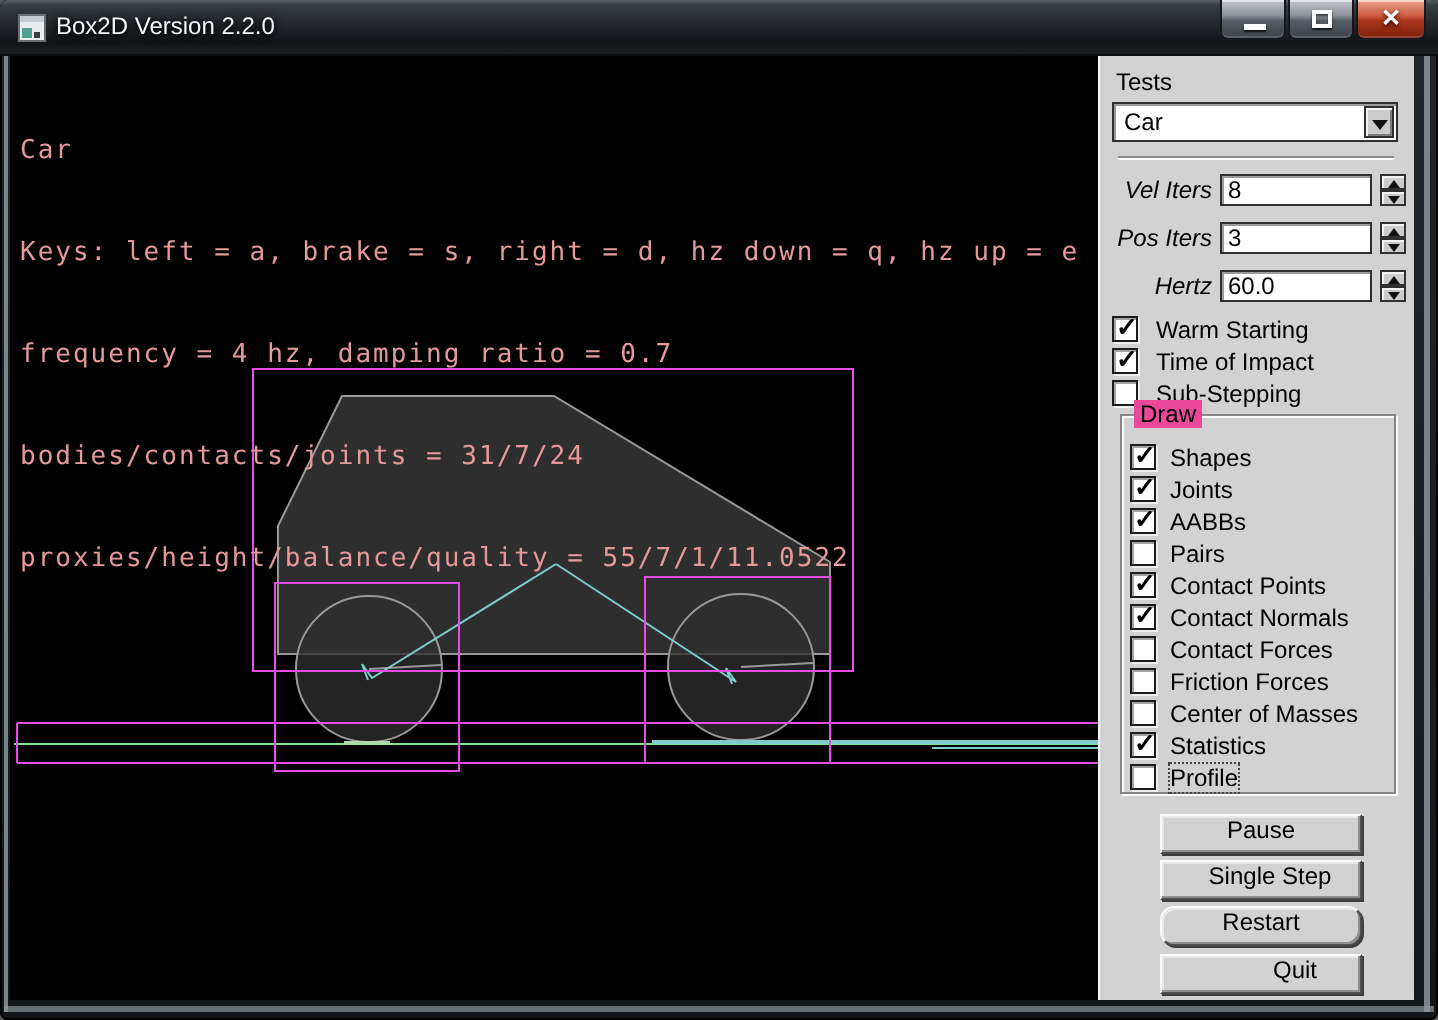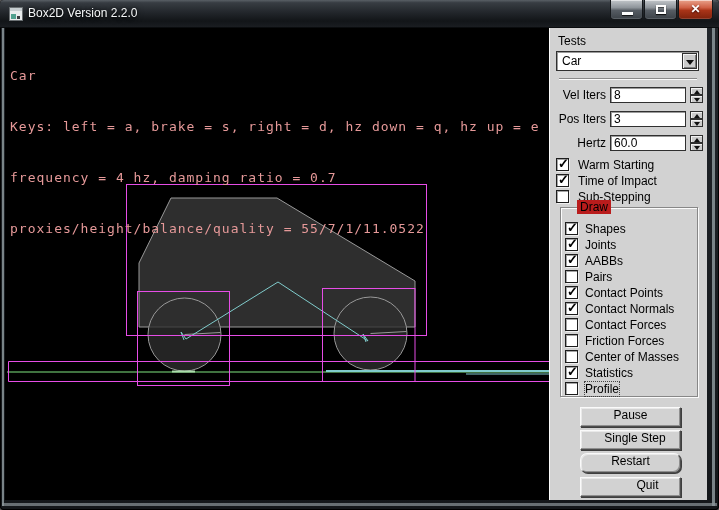--- a/index.html
+++ b/index.html
@@ -64,21 +64,21 @@
   .combo-value{position:absolute;left:5px;top:2px;font-size:12px;}
   .combo-btn{
     position:absolute;right:1px;top:1px;width:15px;height:16px;
     background:#cccccc;border:1px solid #303030;
     box-shadow:inset 1px 1px 0 #f4f4f4,inset -1px -1px 0 #7d7d7d;
   }
   .combo-arrow{position:absolute;left:3px;top:6px;width:0;height:0;border-left:4px solid transparent;border-right:4px solid transparent;border-top:5px solid #111;}
   .separator{position:absolute;left:9px;top:50px;width:138px;height:2px;border-top:1px solid #8a8a8a;border-bottom:1px solid #fbfbfb;}
 
   .spin-row{position:absolute;left:4px;width:150px;height:16px;}
-  .spin-label{position:absolute;left:0;top:1px;width:52px;text-align:right;}
+  .spin-label{position:absolute;left:0;top:1px;width:52px;text-align:right;font-style:italic;}
   .spin-input{
     position:absolute;left:56px;top:0;width:76px;height:16px;
     background:#fff;border:1px solid #303030;box-shadow:inset 1px 1px 0 #9b9b9b;
     font-family:"Liberation Sans",sans-serif;font-size:12px;color:#000;padding:0 0 0 3px;outline:none;
   }
   .spinner{position:absolute;left:136px;top:0;width:13px;height:16px;}
   .spin-btn{
     position:absolute;left:0;width:13px;height:8px;background:#cccccc;
     border:1px solid #303030;box-shadow:inset 1px 1px 0 #f2f2f2;
   }
@@ -92,21 +92,21 @@
     border:1px solid #1d1d1d;box-shadow:1px 1px 0 #efefef,inset 1px 1px 0 #a5a5a5;
   }
   .cb-box .mark{position:absolute;left:1px;top:-3px;font-size:13px;font-weight:bold;color:#000;}
   .cb-row .cb-label{position:absolute;left:22px;top:0;}
   .cb-label.focused{outline:1px dotted #444;}
 
   .groupbox{
     position:absolute;left:10px;top:179px;width:138px;height:190px;
     border:1px solid #878787;box-shadow:inset 1px 1px 0 #fbfbfb,1px 1px 0 #fbfbfb;
   }
-  .group-legend{position:absolute;left:16px;top:-8px;background:#b91c1c;padding:0 3px;}
+  .group-legend{position:absolute;left:6px;top:-8px;background:#ec4899;padding:0 3px;}
   .groupbox .cb-row{left:4px;}
   .groupbox .cb-label{left:20px;}
 
   .pbtn{
     position:absolute;left:30px;width:101px;height:20px;
     background:#d2d2d2;text-align:center;line-height:15px;font-size:12px;
     border:1px solid #4d4d4d;border-top-color:#fafafa;border-left-color:#fafafa;
     box-shadow:inset -1px -1px 0 #8f8f8f,inset 1px 1px 0 #e9e9e9,1px 1px 0 #3e3e3e;
     cursor:default;
   }
@@ -158,20 +158,21 @@
 
       <rect x="121.5" y="156.5" width="300" height="151" fill="none" stroke="#e64de6"></rect>
       <rect x="132.5" y="263.5" width="92" height="94" fill="none" stroke="#e64de6"></rect>
       <rect x="317.5" y="260.5" width="92.5" height="93" fill="none" stroke="#e64de6"></rect>
       <path d="M3.5 333.5 H544 M3.5 353.5 H544 M3.5 333.5 V353.5" fill="none" stroke="#e64de6"></path>
     </svg>
     <div class="stats">
       <div>Car</div>
       <div>Keys: left = a, brake = s, right = d, hz down = q, hz up = e</div>
       <div>frequency = 4 hz, damping ratio = 0.7</div>
+      <div>bodies/contacts/joints = 31/7/24</div>
       <div>proxies/height/balance/quality = 55/7/1/11.0522</div>
     </div>
   </div>
 
   <div class="panel">
 
     <div class="plabel" style="left:8px;top:6px;">Tests</div>
 
     <div class="combo">
       <div class="combo-value">Car</div>

